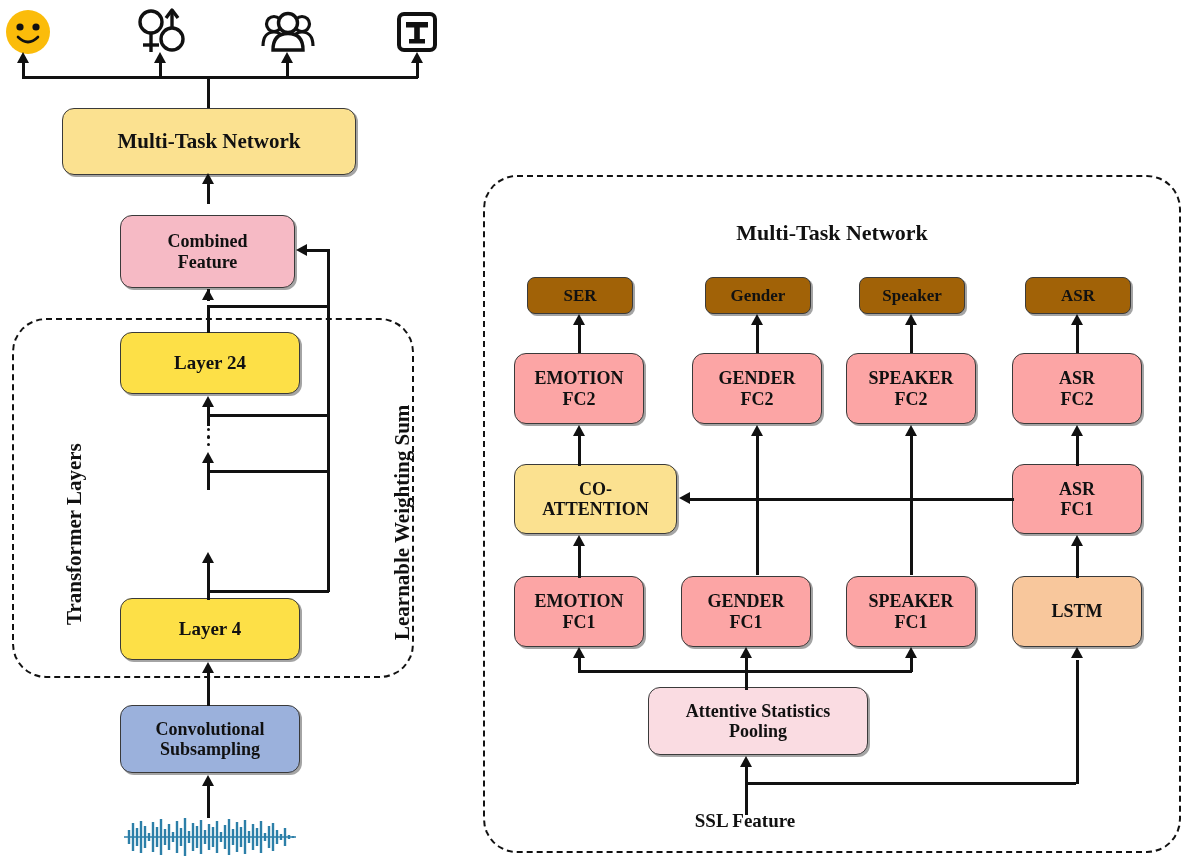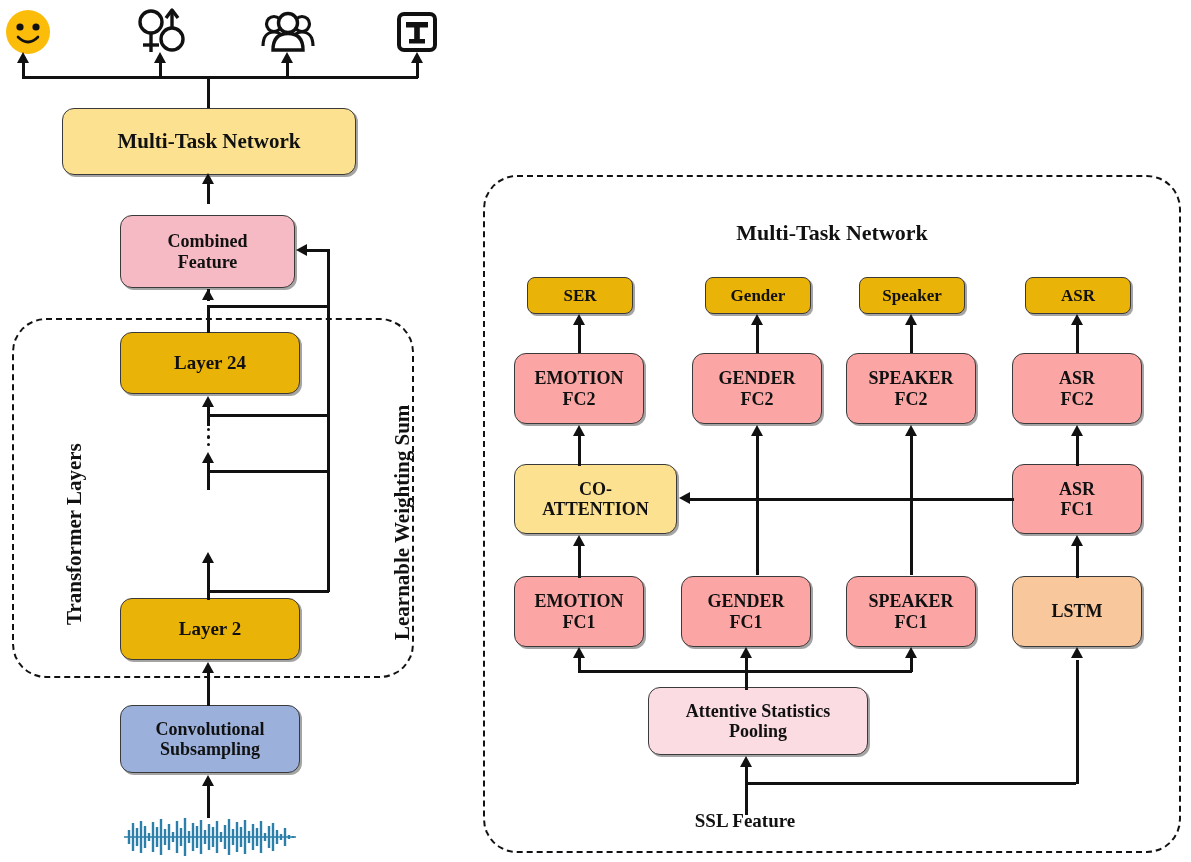--- a/index.html
+++ b/index.html
@@ -12,26 +12,26 @@
     border:1.6px solid #3a3a3a;border-radius:12px;
     display:flex;align-items:center;justify-content:center;
     text-align:center;font-weight:bold;color:#111;
     font-family:"Liberation Serif",serif;line-height:1.12;
     box-shadow:2px 2px 0 rgba(90,90,90,.55);
   }
   .box span{display:block;width:100%;white-space:pre-line;}
 
   .yellow{background:#FBE190;}
   .pink{background:#F6BAC5;}
-  .orange{background:#eab308;}
+  .orange{background:#fde047;}
   .blue{background:#9BB1DC;}
   .peach{background:#fca5a5;}
   .peach-dark{background:#F8C79C;font-family:Liberation Serif, serif;}
   .pinklight{background:#FADCE2;}
-  .white{background:#eab308;}
+  .white{background:#a16207;}
 
   
   .dashed{
     position:absolute;box-sizing:border-box;
     border:2.4px dashed #111;border-radius:34px;background:transparent;
   }
 
   
   .ln{position:absolute;background:#111;}
   .vl{width:2.6px;}
@@ -156,21 +156,21 @@
     <i></i>
       <i></i>
       <i></i>
   </div>
   <div class="ln vl" style="left:207px;top:462px;height:12px;"></div>
   <div class="arrow-up" style="left:202px;top:452px;"></div>
 
   <div class="ln vl" style="left:207px;top:470px;height:20px;"></div>
 
   <div class="box orange" style="left:120px;top:598px;width:180px;height:62px;font-size:19px;">
-    <span>Layer 2</span>
+    <span>Layer 4</span>
   </div>
   <div class="ln vl" style="left:207px;top:562px;height:38px;"></div>
   <div class="arrow-up" style="left:202px;top:552px;"></div>
 
   <div class="box blue" style="left:120px;top:705px;width:180px;height:68px;font-size:18px;">
     <span>Convolutional
 Subsampling</span>
   </div>
   <div class="ln vl" style="left:207px;top:672px;height:34px;"></div>
   <div class="arrow-up" style="left:202px;top:662px;"></div>

